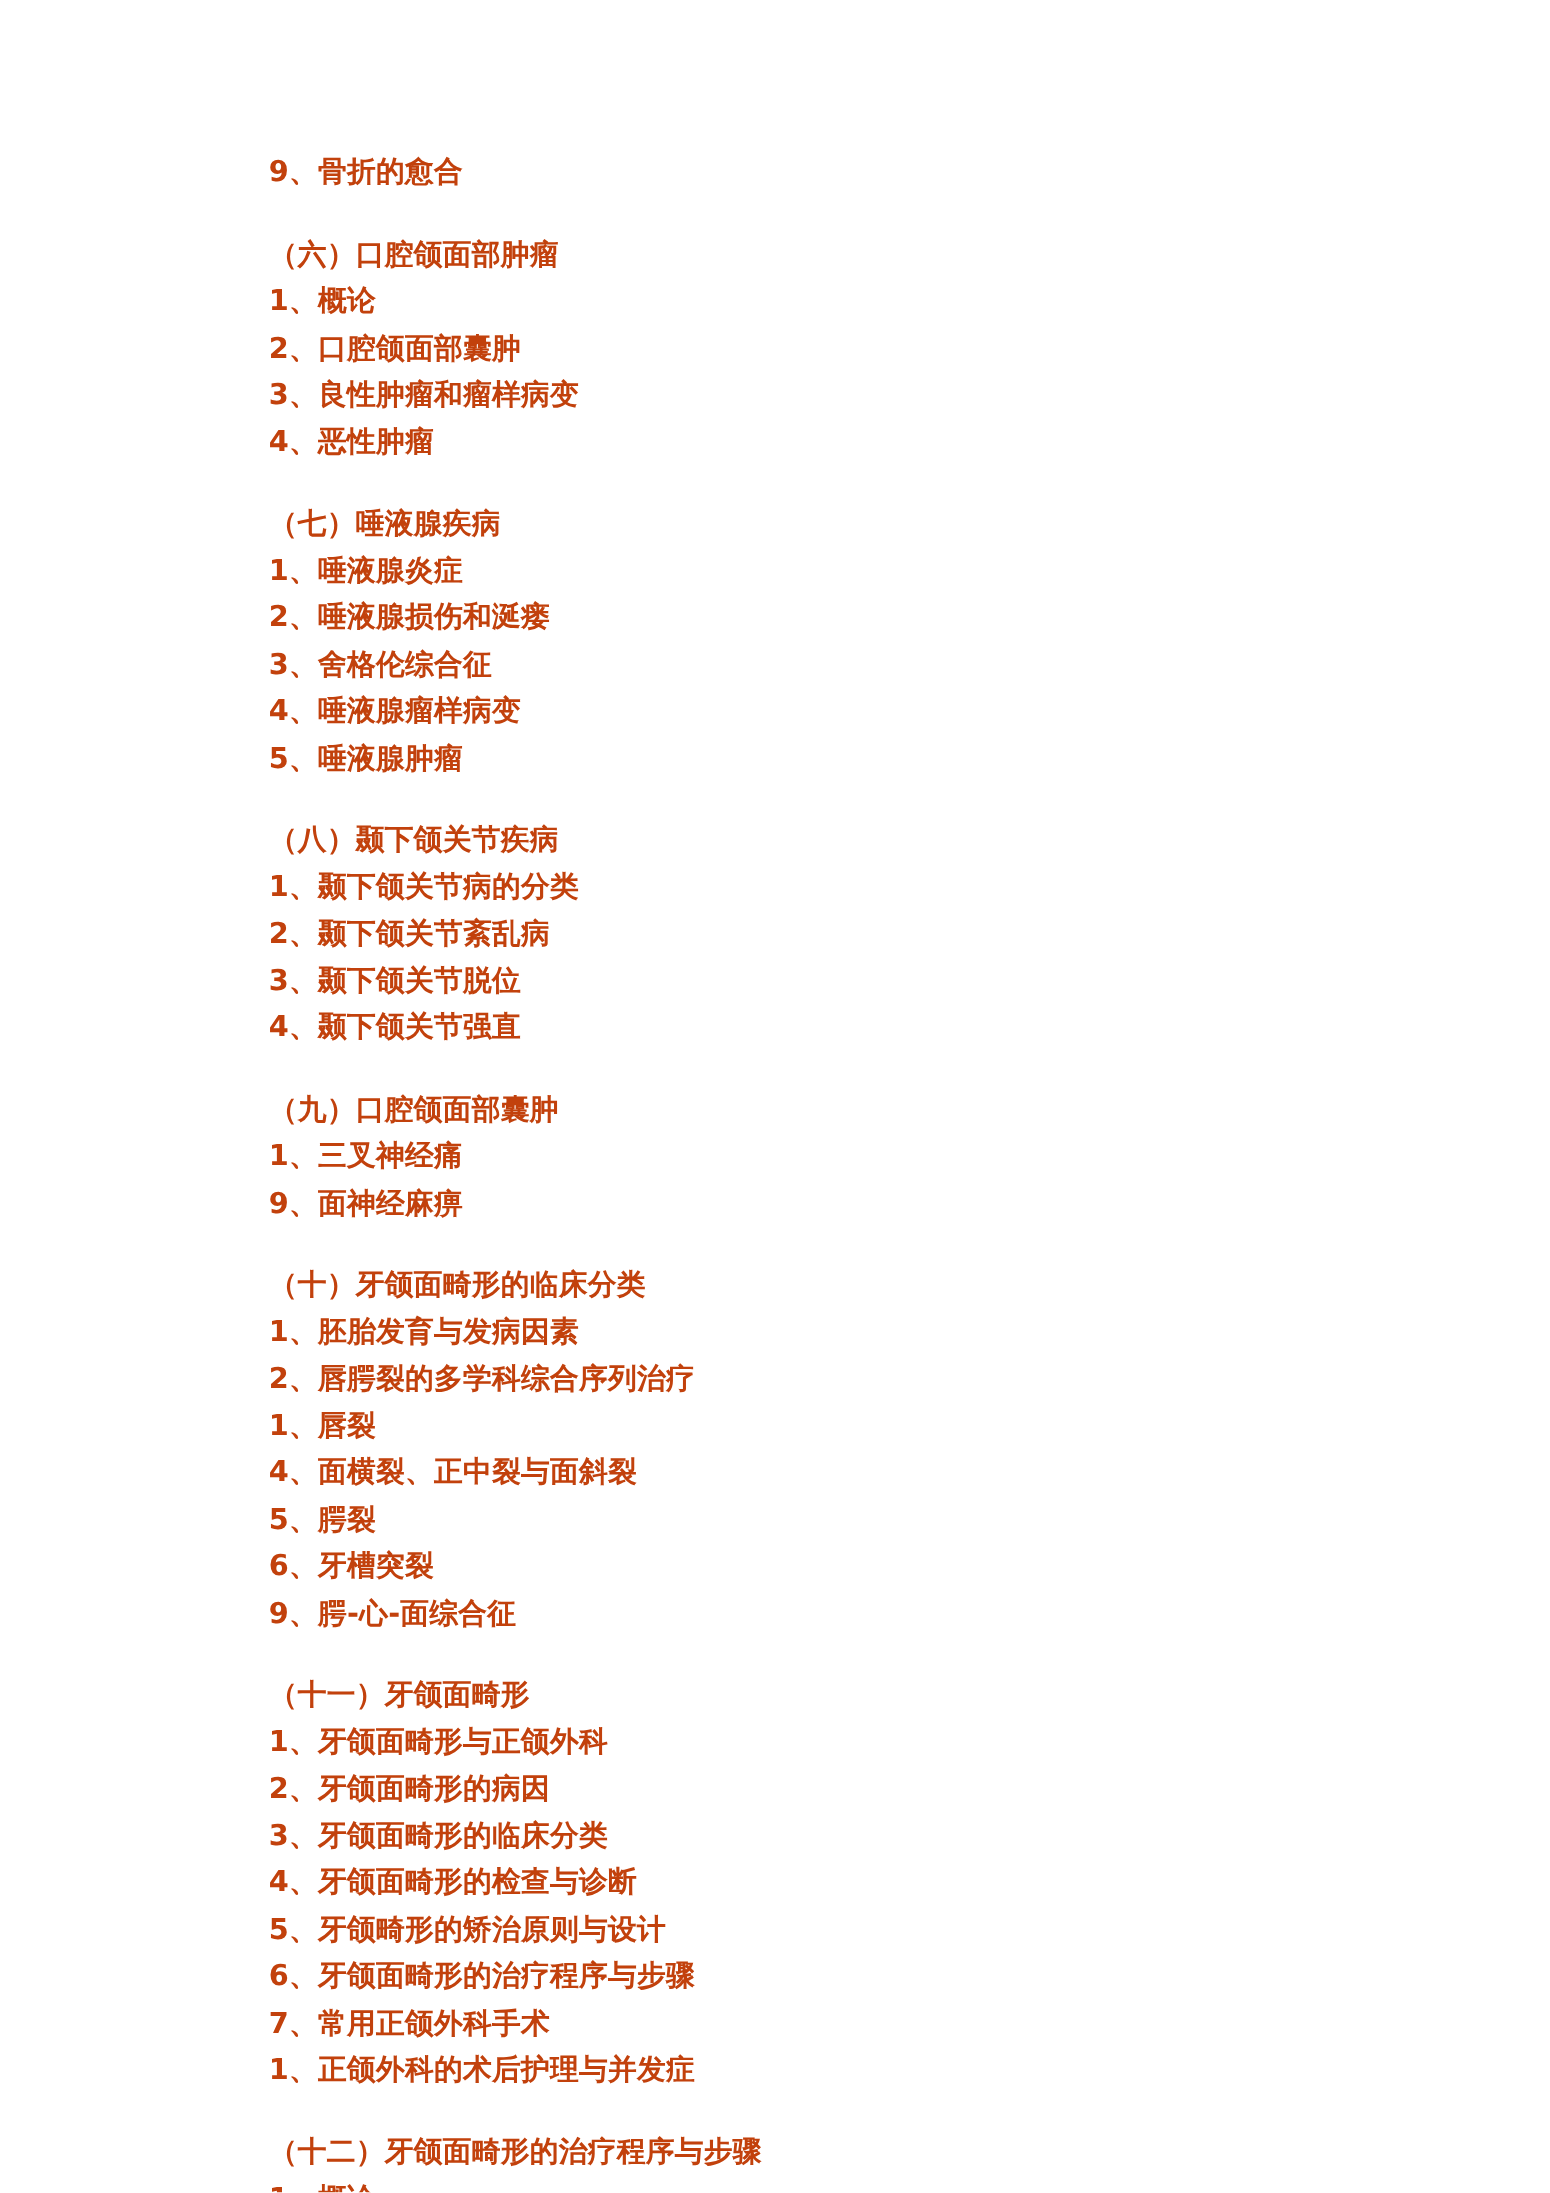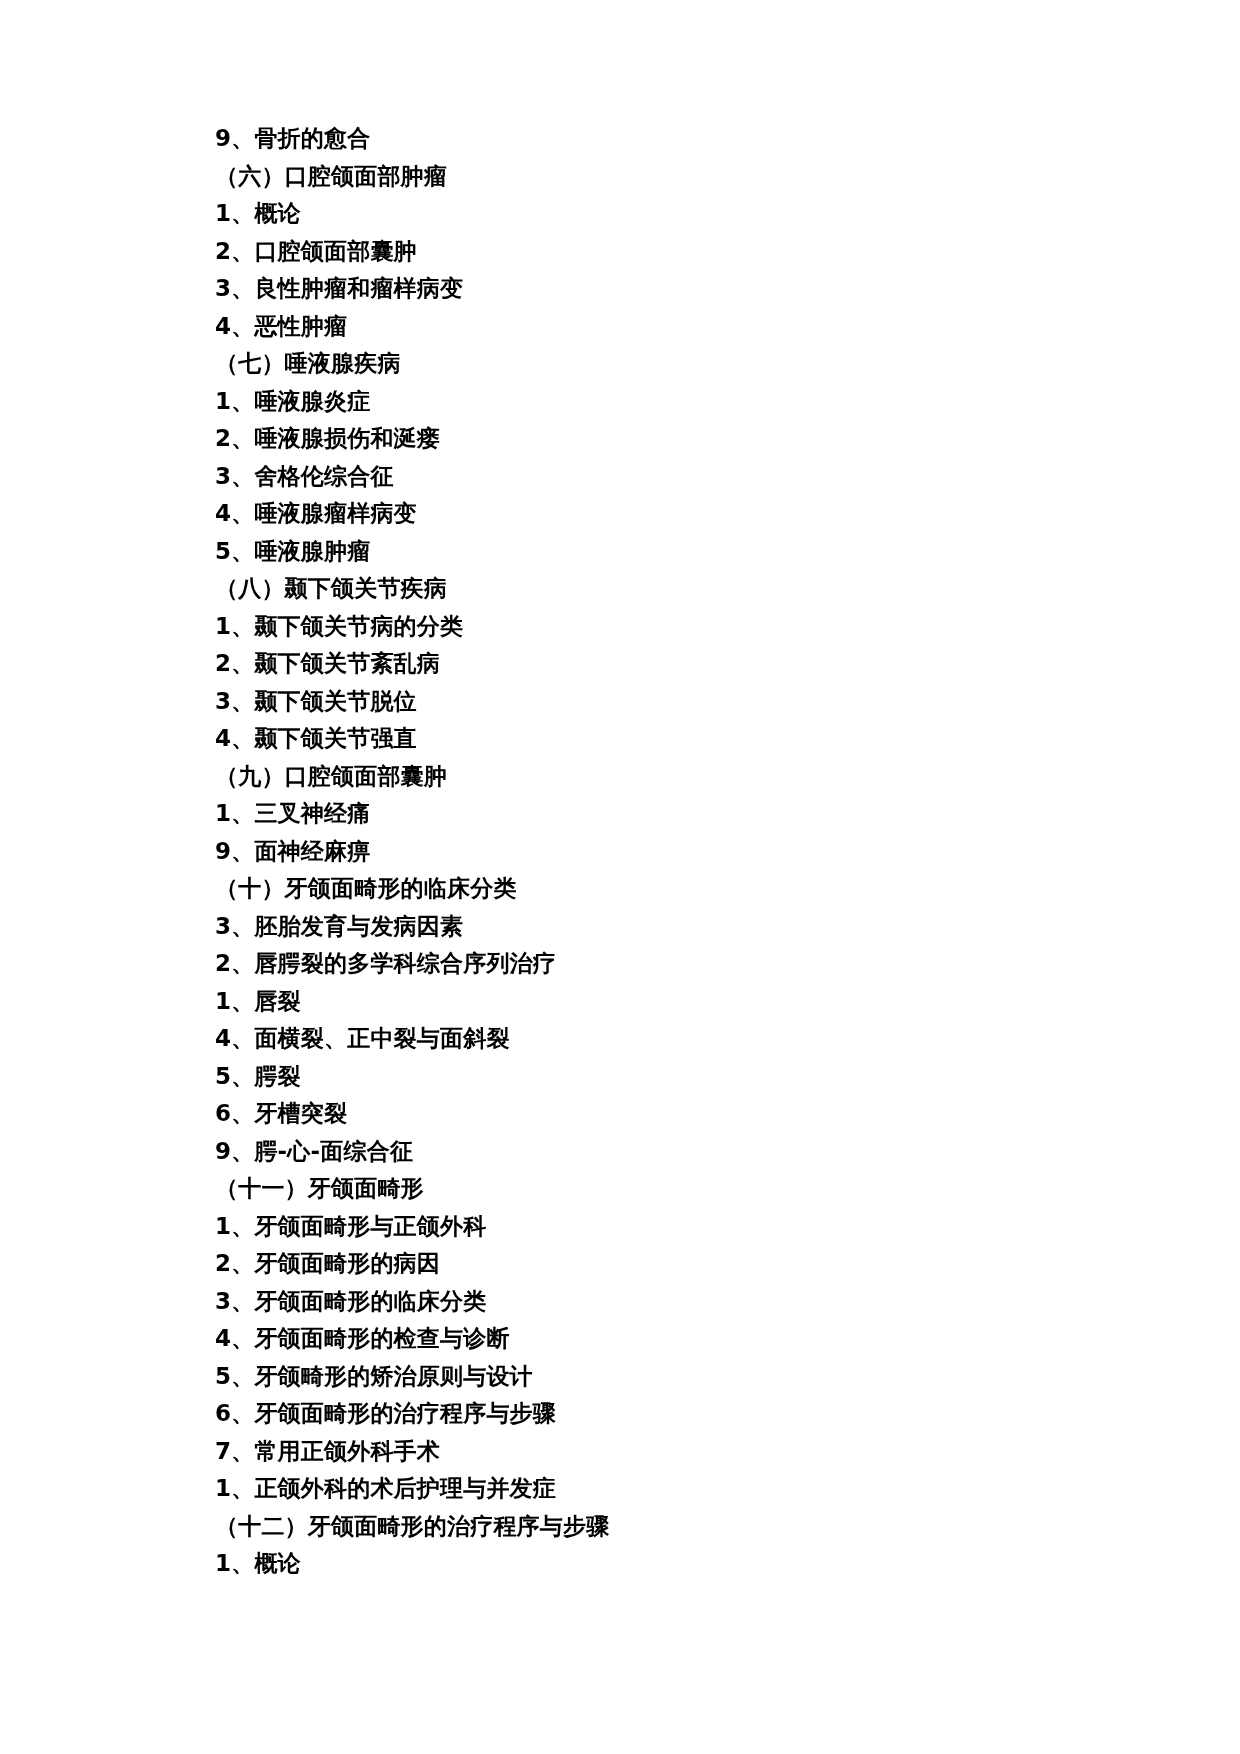--- a/index.html
+++ b/index.html
@@ -18,27 +18,28 @@
   .content {
     position: absolute;
     left: 215px;
     top: 120px;
     width: 860px;
   }
   .line {
     font-family: "DejaVu Sans", "Liberation Sans", sans-serif;
     font-size: 23px;
     font-weight: bold;
-    color: #000000;
+    color: #c2410c;
     line-height: 37.5px;
     white-space: pre;
     letter-spacing: 0.2px;
   }
   .line.indent {
     padding-left: 0px;
+    margin-top: 28px;
   }
 </style>
 </head>
 <body>
 
 <div class="page">
   <div class="content" id="outline-list">
       <div class="line">9、骨折的愈合</div>
       <div class="line indent">（六）口腔颌面部肿瘤</div>
       <div class="line">1、概论</div>
@@ -53,21 +54,21 @@
       <div class="line">5、唾液腺肿瘤</div>
       <div class="line indent">（八）颞下颌关节疾病</div>
       <div class="line">1、颞下颌关节病的分类</div>
       <div class="line">2、颞下颌关节紊乱病</div>
       <div class="line">3、颞下颌关节脱位</div>
       <div class="line">4、颞下颌关节强直</div>
       <div class="line indent">（九）口腔颌面部囊肿</div>
       <div class="line">1、三叉神经痛</div>
       <div class="line">9、面神经麻痹</div>
       <div class="line indent">（十）牙颌面畸形的临床分类</div>
-      <div class="line">3、胚胎发育与发病因素</div>
+      <div class="line">1、胚胎发育与发病因素</div>
       <div class="line">2、唇腭裂的多学科综合序列治疗</div>
       <div class="line">1、唇裂</div>
       <div class="line">4、面横裂、正中裂与面斜裂</div>
       <div class="line">5、腭裂</div>
       <div class="line">6、牙槽突裂</div>
       <div class="line">9、腭-心-面综合征</div>
       <div class="line indent">（十一）牙颌面畸形</div>
       <div class="line">1、牙颌面畸形与正颌外科</div>
       <div class="line">2、牙颌面畸形的病因</div>
       <div class="line">3、牙颌面畸形的临床分类</div>

